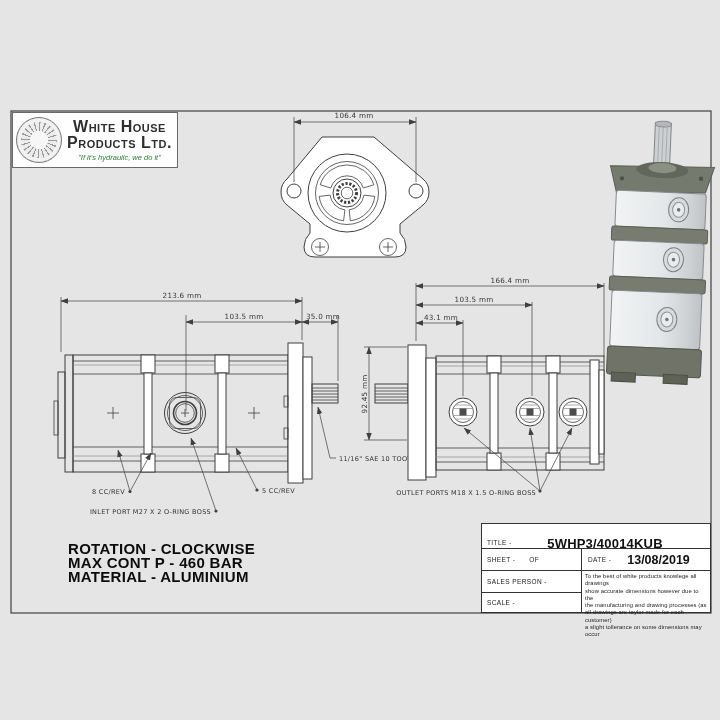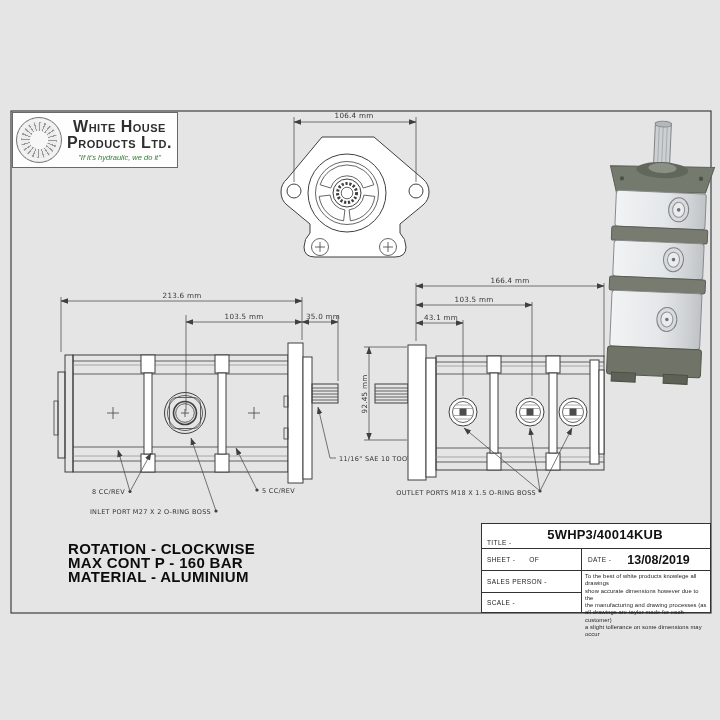--- a/index.html
+++ b/index.html
@@ -32,21 +32,21 @@
 
   
   .spec-block{position:absolute;left:68px;top:542px;z-index:3;font-weight:bold;font-size:15px;
     line-height:14px;letter-spacing:.3px;color:#0c0c0c;}
 
   
   .title-block{position:absolute;left:481px;top:523px;width:230px;height:90px;border:1px solid #333;
     box-sizing:border-box;z-index:3;color:#222;background:#fff;}
   .tb-row1{position:relative;height:25px;border-bottom:1px solid #333;box-sizing:border-box;}
   .tb-title-label{position:absolute;left:5px;bottom:2px;font-size:6.5px;letter-spacing:.4px;}
-  .tb-title{position:absolute;left:0;right:0;top:3px;text-align:center;padding-left:18px;
+  .tb-title{position:absolute;left:0;right:0;top:12px;text-align:center;padding-left:18px;
     font-weight:bold;font-size:13px;letter-spacing:.2px;color:#111;}
   .tb-row2{display:flex;height:22px;border-bottom:1px solid #333;box-sizing:border-box;}
   .tb-sheet{width:100px;border-right:1px solid #333;box-sizing:border-box;display:flex;
     align-items:center;gap:14px;padding-left:5px;font-size:6.5px;letter-spacing:.4px;}
   .tb-date{flex:1;display:flex;align-items:center;gap:16px;padding-left:6px;}
   .tb-date-label{font-size:6.5px;letter-spacing:.4px;}
   .tb-date-value{font-weight:bold;font-size:12.5px;color:#111;}
   .tb-row3{display:flex;height:41px;}
   .tb-left-col{width:100px;border-right:1px solid #333;box-sizing:border-box;display:flex;flex-direction:column;}
   .tb-sales{height:22px;border-bottom:1px solid #333;box-sizing:border-box;display:flex;align-items:center;
@@ -325,21 +325,21 @@
     <div class="seal"></div>
     <div class="logo-text">
       <div class="logo-name">White House</div>
       <div class="logo-name">Products Ltd.</div>
       <div class="logo-tag">"If it's hydraulic, we do it"</div>
     </div>
   </div>
 
   <div class="spec-block">
     <div>ROTATION - CLOCKWISE</div>
-    <div>MAX CONT P - 160 BAR</div>
+    <div>MAX CONT P - 460 BAR</div>
     <div>MATERIAL - ALUMINIUM</div>
   </div>
 
   <div class="title-block">
     <div class="tb-row1">
       <span class="tb-title-label">TITLE -</span>
       <span class="tb-title">5WHP3/40014KUB</span>
     </div>
     <div class="tb-row2">
       <div class="tb-sheet">

